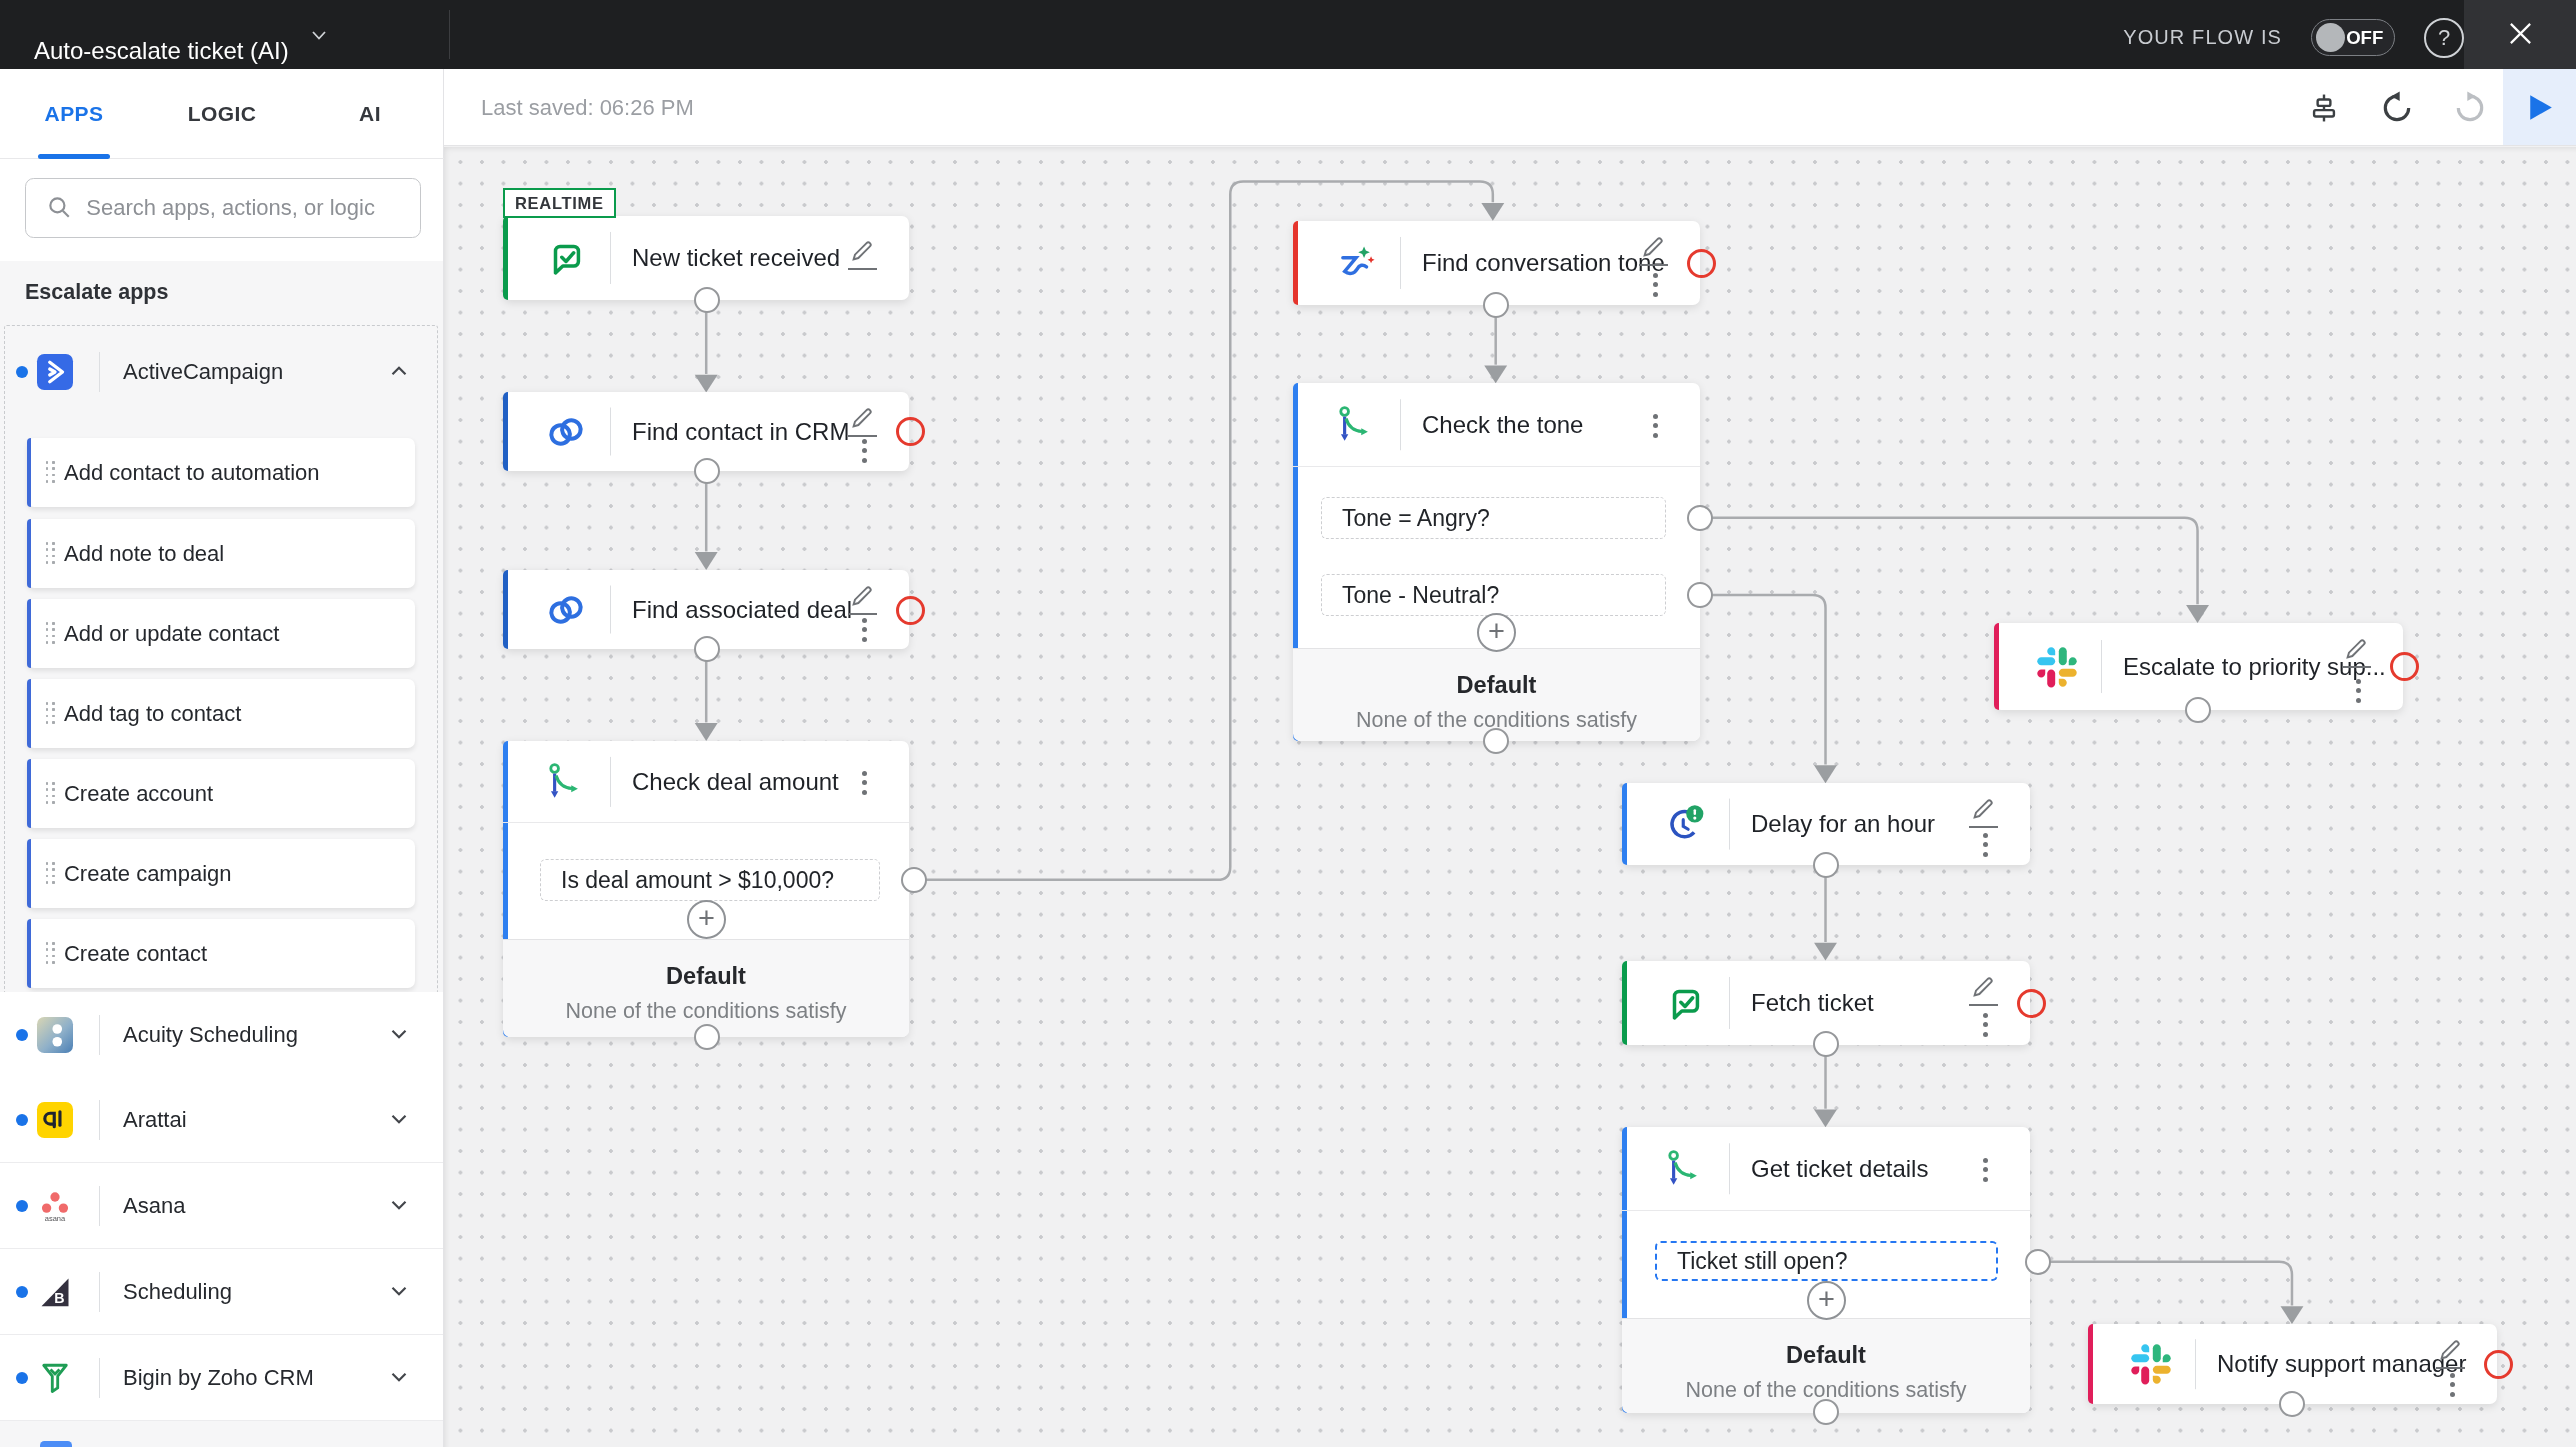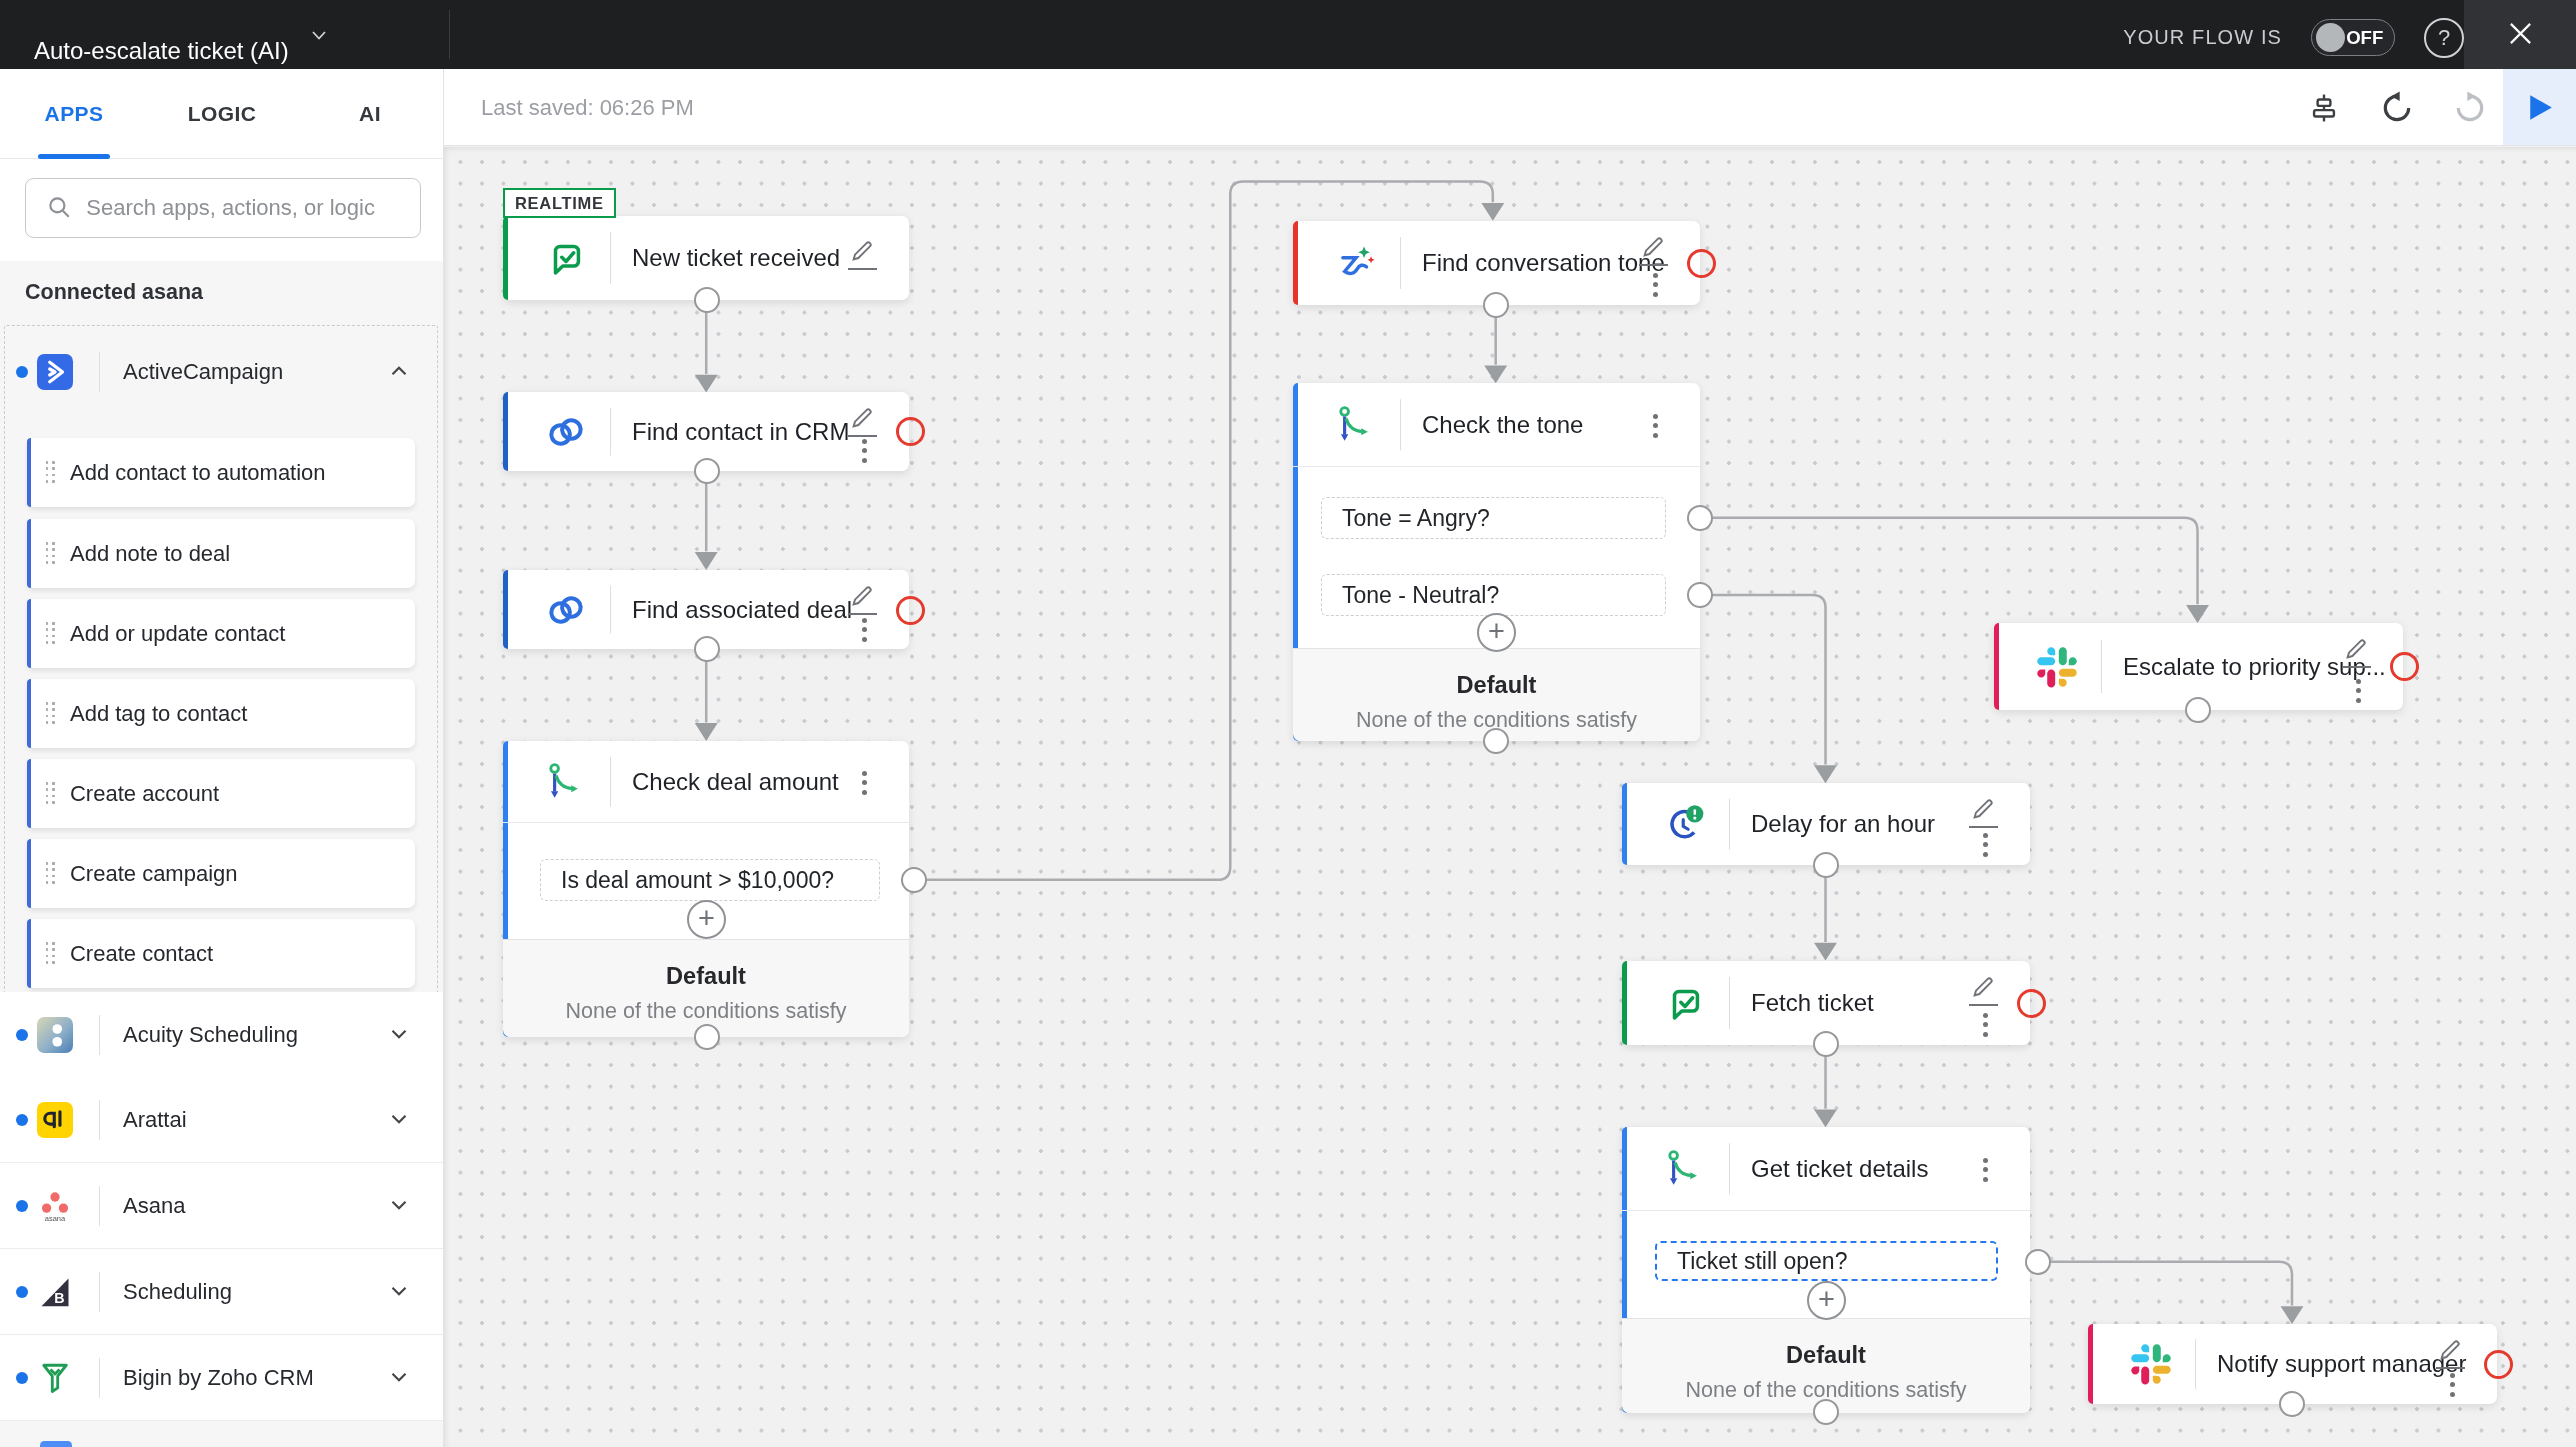--- a/index.html
+++ b/index.html
@@ -40,21 +40,21 @@
   .app-row.white { background:#fff; border-bottom:1.4px solid #ececee; }
   .blue-dot { position:absolute; left:15.7px; width:12px; height:12px; border-radius:50%; background:#1a73e8; }
   .app-icon { position:absolute; left:37px; width:36px; height:36px; border-radius:7.2px; display:flex; align-items:center; justify-content:center; overflow:hidden; }
   .app-vdiv { position:absolute; left:99px; width:1.4px; height:40px; background:#dddfe2; }
   .app-name { position:absolute; left:123px; font-size:22px; color:#26292e; font-weight:500; }
   .app-chev { position:absolute; right:31.5px; }
   .action-card { position:absolute; left:27px; width:388px; height:69px; background:#fff; border-radius:7.2px; box-shadow:0 2.1px 5.7px rgba(0,0,0,0.09); display:flex; align-items:center; cursor:grab; }
   .action-card::before { content:""; position:absolute; left:0; top:0; bottom:0; width:4.3px; border-radius:7.2px 0 0 7.2px; background:#3f6ad8; }
   .drag-dots { margin-left:18.6px; width:11.4px; display:grid; grid-template-columns:repeat(2,4.3px); grid-auto-rows:4.3px; gap:2.1px; }
   .drag-dots i { width:2.9px; height:2.9px; border-radius:0.7px; background:#a7aaae; }
-  .action-label { margin-left:13px; font-size:22px; color:#25282d; }
+  .action-label { margin-left:7px; font-size:22px; color:#25282d; }
   .partial-icon { position:absolute; left:40px; bottom:0; width:31.5px; height:5.7px; background:#4c8df6; border-radius:4.3px 4.3px 0 0; }
 
   
   .c-toolbar { position:absolute; left:444px; top:69px; right:0; height:77px; background:#fff; border-bottom:1.4px solid #e4e4e6; z-index:9; }
   .last-saved { position:absolute; left:37px; top:0; height:77px; display:flex; align-items:center; font-size:22px; color:#9b9ea3; }
   .tool-btn { position:absolute; top:18.6px; width:40px; height:40px; display:flex; align-items:center; justify-content:center; cursor:pointer; }
   .play-panel { position:absolute; right:0; top:0; width:73px; height:76px; background:#e6eefb; display:flex; align-items:center; justify-content:center; cursor:pointer; }
 
   
   .canvas { position:absolute; left:444px; top:147px; right:0; bottom:0; overflow:hidden;
@@ -126,21 +126,21 @@
     <div class="searchbox">
       <span>
         <svg width="26" height="26" viewBox="0 0 24 24">
             <circle cx="10.5" cy="10.5" r="6.5" fill="none" stroke="#8d9095" stroke-width="2"></circle>
             <line x1="15.5" y1="15.5" x2="21" y2="21" stroke="#8d9095" stroke-width="2"></line>
           </svg>
       </span>
       <input type="text" placeholder="Search apps, actions, or logic" style="">
     </div>
     <div class="apps-area">
-      <div class="section-head">Connected asana</div>
+      <div class="section-head">Escalate apps</div>
       <div class="group-dashed"></div>
       <div id="app-rows">
           <div class="app-row" style="top: 80px; height: 62px;">
             <span class="blue-dot"></span>
             <span class="app-icon" style="background: rgb(53, 106, 230);">
               <svg width="100%" height="100%" viewBox="0 0 24 24" fill="none" stroke="#fff" stroke-width="2.2" stroke-linecap="round" stroke-linejoin="round">
                 <path d="M8.5,5.5 L17,12 L8.5,18.5"></path>
                 <path d="M8.5,10 L12,12 L8.5,14"></path>
               </svg>
             </span>

